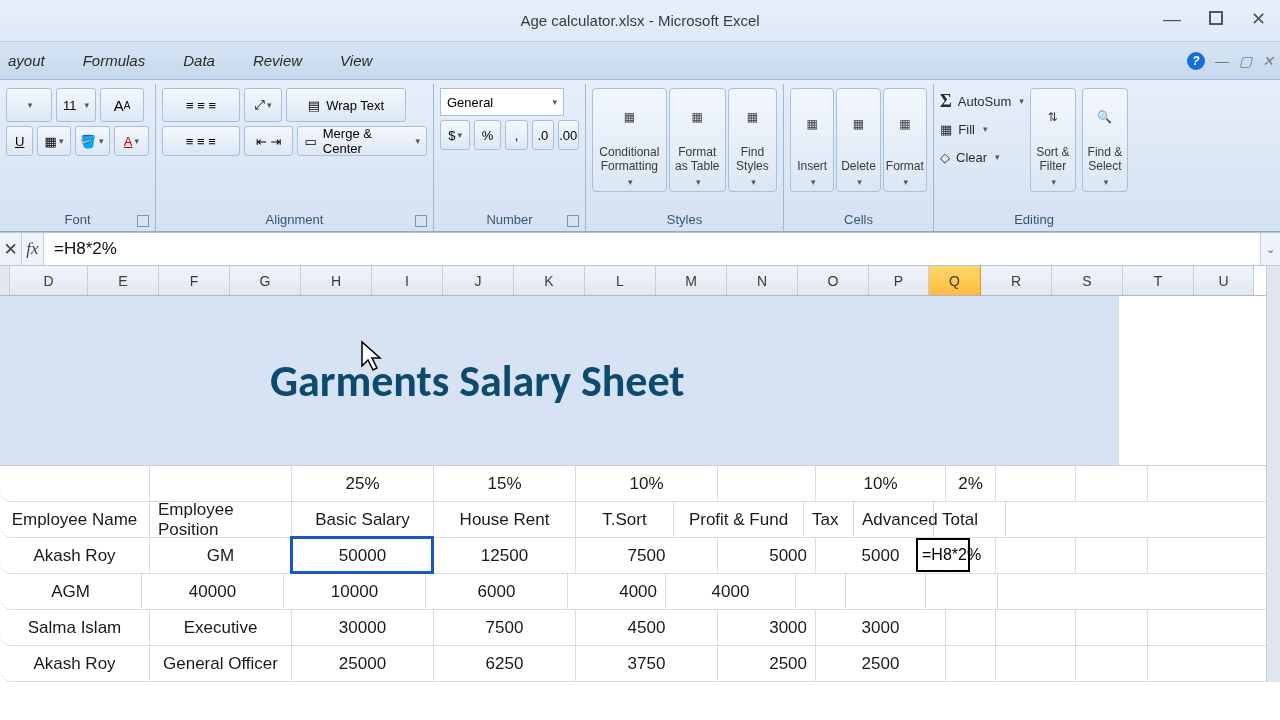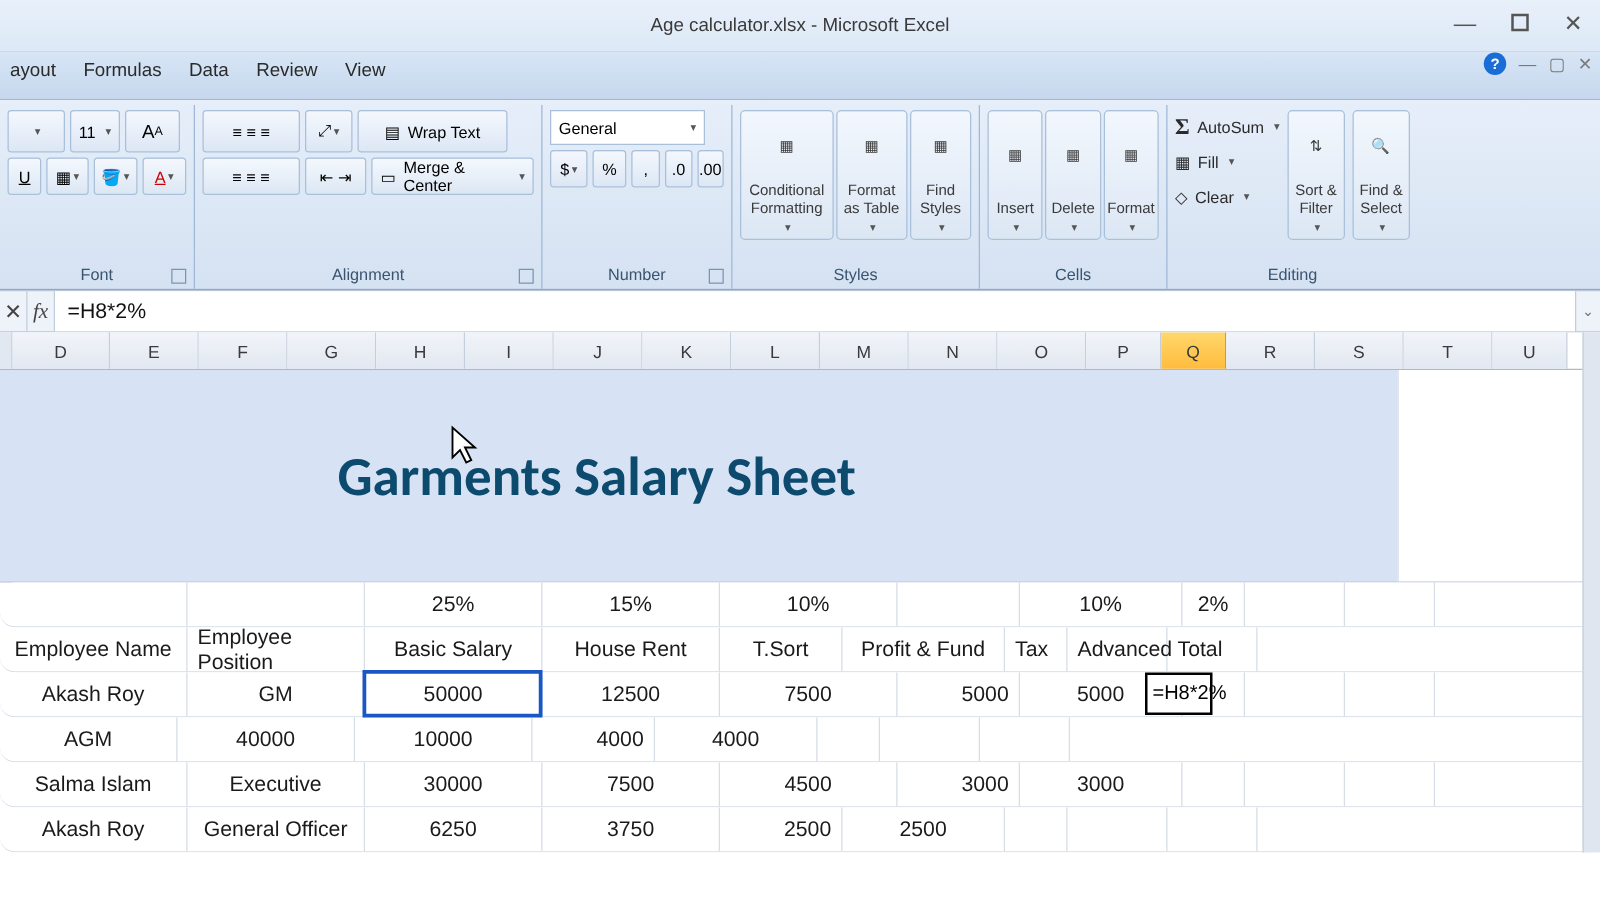--- a/index.html
+++ b/index.html
@@ -28,24 +28,26 @@
 }
 .winbtn { font-size: 18px; color: #555; cursor: pointer; padding: 2px 6px; }
 .minbtn::before { content: "—"; }
 .maxbtn { width:14px; height:14px; border:2px solid #555; display:inline-block; }
 .closebtn::before { content: "✕"; }
 
 .menubar {
   height: 38px;
   background: linear-gradient(#d7e5f5, #c6d8ee);
   display: flex;
-  gap: 10px;
+  align-items: center;
+  gap: 26px;
   padding: 0 2px;
   border-bottom: 1px solid #9fb8d6;
   position: relative;
+  font-style: italic;
 }
 .menubar .tab { color: #2a2a2a; font-size: 15px; padding: 6px 6px; cursor:pointer; }
 .menubar .right { position:absolute; right:6px; display:flex; gap:10px; align-items:center; }
 .helpicon { width:18px; height:18px; border-radius:50%; background:#1a6dd6; color:#fff; display:flex; align-items:center; justify-content:center; font-size:12px; font-weight:bold; }
 .smbtn { font-size:14px; color:#7a7a7a; }
 
 .ribbon {
   height: 152px;
   background: linear-gradient(#e6eef9, #d5e2f2);
   display: flex;
@@ -413,20 +415,21 @@
       <div class="c col-tcost right">5000</div>
       <div class="c col-pf center">5000</div>
       <div class="c col-tax"></div>
       <div class="c col-adv"></div>
       <div class="c col-total"></div>
     </div>
     <div class="r">
       <div class="c col-pos center">AGM</div>
       <div class="c col-basic center">40000</div>
       <div class="c col-rent center">10000</div>
+      <div class="c col-med center">6000</div>
       <div class="c col-tcost right">4000</div>
       <div class="c col-pf center">4000</div>
       <div class="c col-tax"></div>
       <div class="c col-adv"></div>
       <div class="c col-total"></div>
     </div>
     <div class="r">
       <div class="c col-name center">Salma Islam</div>
       <div class="c col-pos center">Executive</div>
       <div class="c col-basic center">30000</div>
@@ -434,20 +437,21 @@
       <div class="c col-med center">4500</div>
       <div class="c col-tcost right">3000</div>
       <div class="c col-pf center">3000</div>
       <div class="c col-tax"></div>
       <div class="c col-adv"></div>
       <div class="c col-total"></div>
     </div>
     <div class="r">
       <div class="c col-name center">Akash Roy</div>
       <div class="c col-pos center">General Officer</div>
+      <div class="c col-basic center">25000</div>
       <div class="c col-rent center">6250</div>
       <div class="c col-med center">3750</div>
       <div class="c col-tcost right">2500</div>
       <div class="c col-pf center">2500</div>
       <div class="c col-tax"></div>
       <div class="c col-adv"></div>
       <div class="c col-total"></div>
     </div>
 
     <div class="sel-outer" style="left:290px; top:70px; width:144px; height:38px;"></div>

